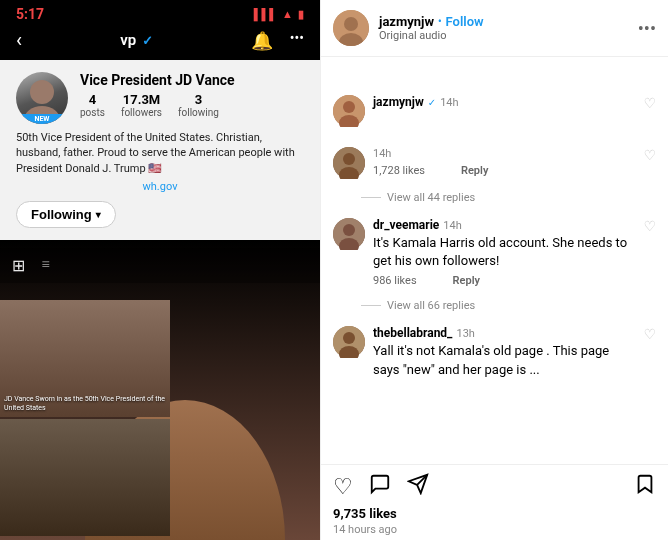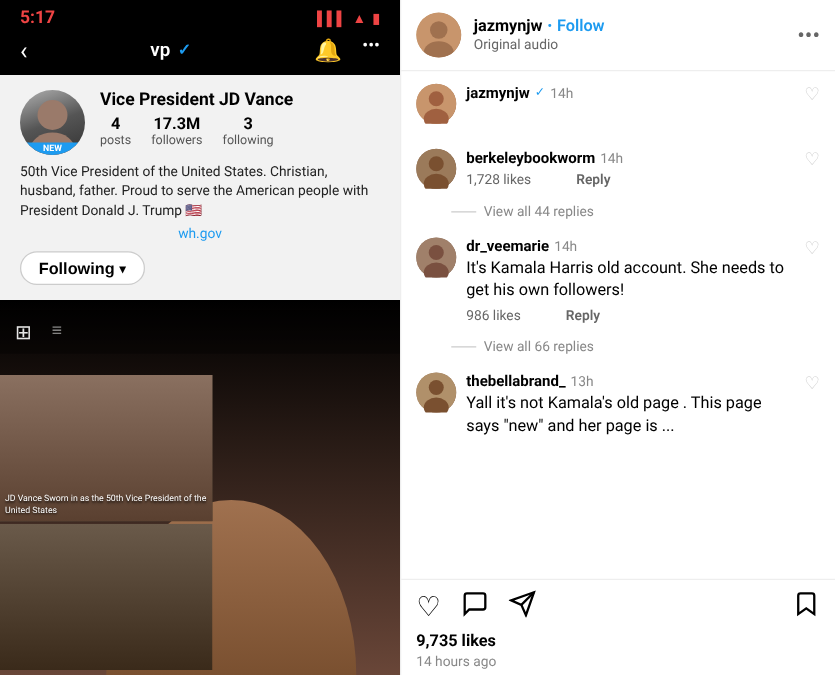--- a/index.html
+++ b/index.html
@@ -164,20 +164,21 @@
     .thumb-4 { background: linear-gradient(135deg, #7a6a5a, #4a3a2a); }
 
     
     .right-panel {
       width: 348px;
       height: 540px;
       background: #fff;
       display: flex;
       flex-direction: column;
       border-left: 1px solid #eee;
+      gap: 28px;
     }
 
     
     .right-header {
       display: flex;
       align-items: center;
       padding: 10px 12px;
       border-bottom: 1px solid #eee;
       flex-shrink: 0;
     }
@@ -396,21 +397,20 @@
     <div class="comment-item">
       <div class="comment-avatar comment-avatar-2">
         <svg width="32" height="32" viewBox="0 0 32 32">
           <circle cx="16" cy="16" r="16" fill="#9b7a5a"></circle>
           <circle cx="16" cy="12" r="6" fill="#7a5030"></circle>
           <ellipse cx="16" cy="28" rx="10" ry="8" fill="#7a5030"></ellipse>
         </svg>
       </div>
       <div class="comment-body">
         <div class="comment-header">
-          <span class="comment-username">berkeleybookworm</span>
           <span class="comment-time">14h</span>
         </div>
         <div class="comment-actions">
           <span class="likes-count">1,728 likes</span>
           <span class="reply-btn">Reply</span>
         </div>
       </div>
       <span class="heart-icon">♡</span>
     </div>
     <div class="view-replies">

